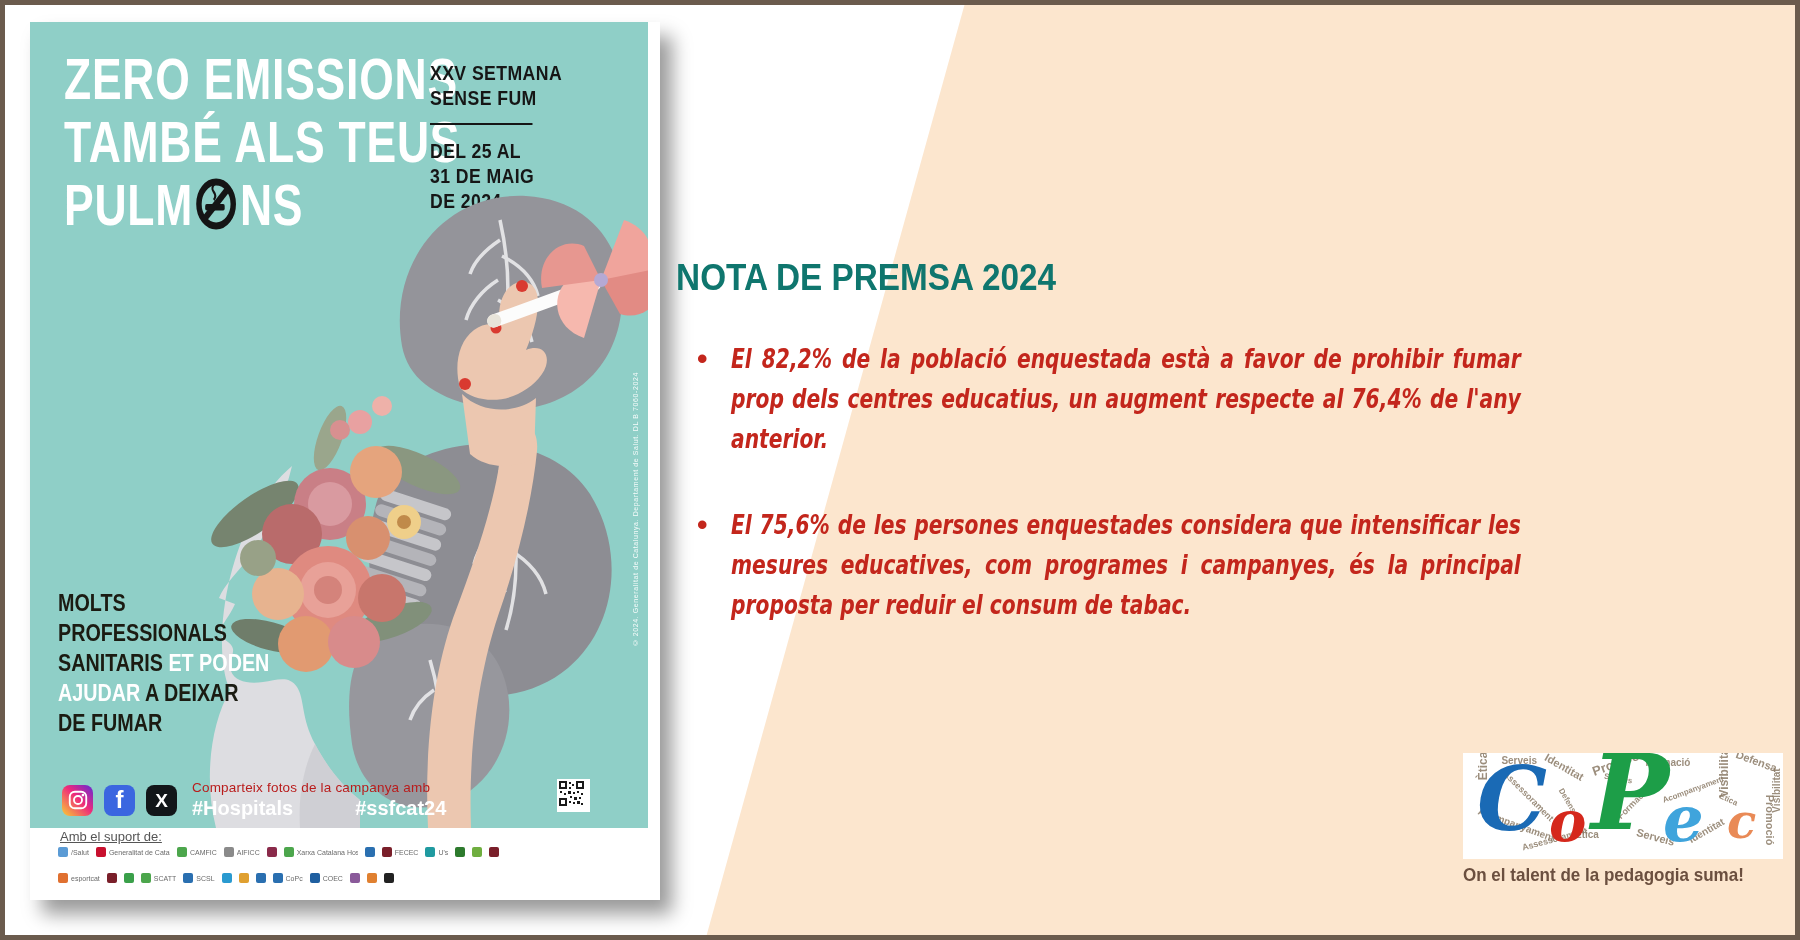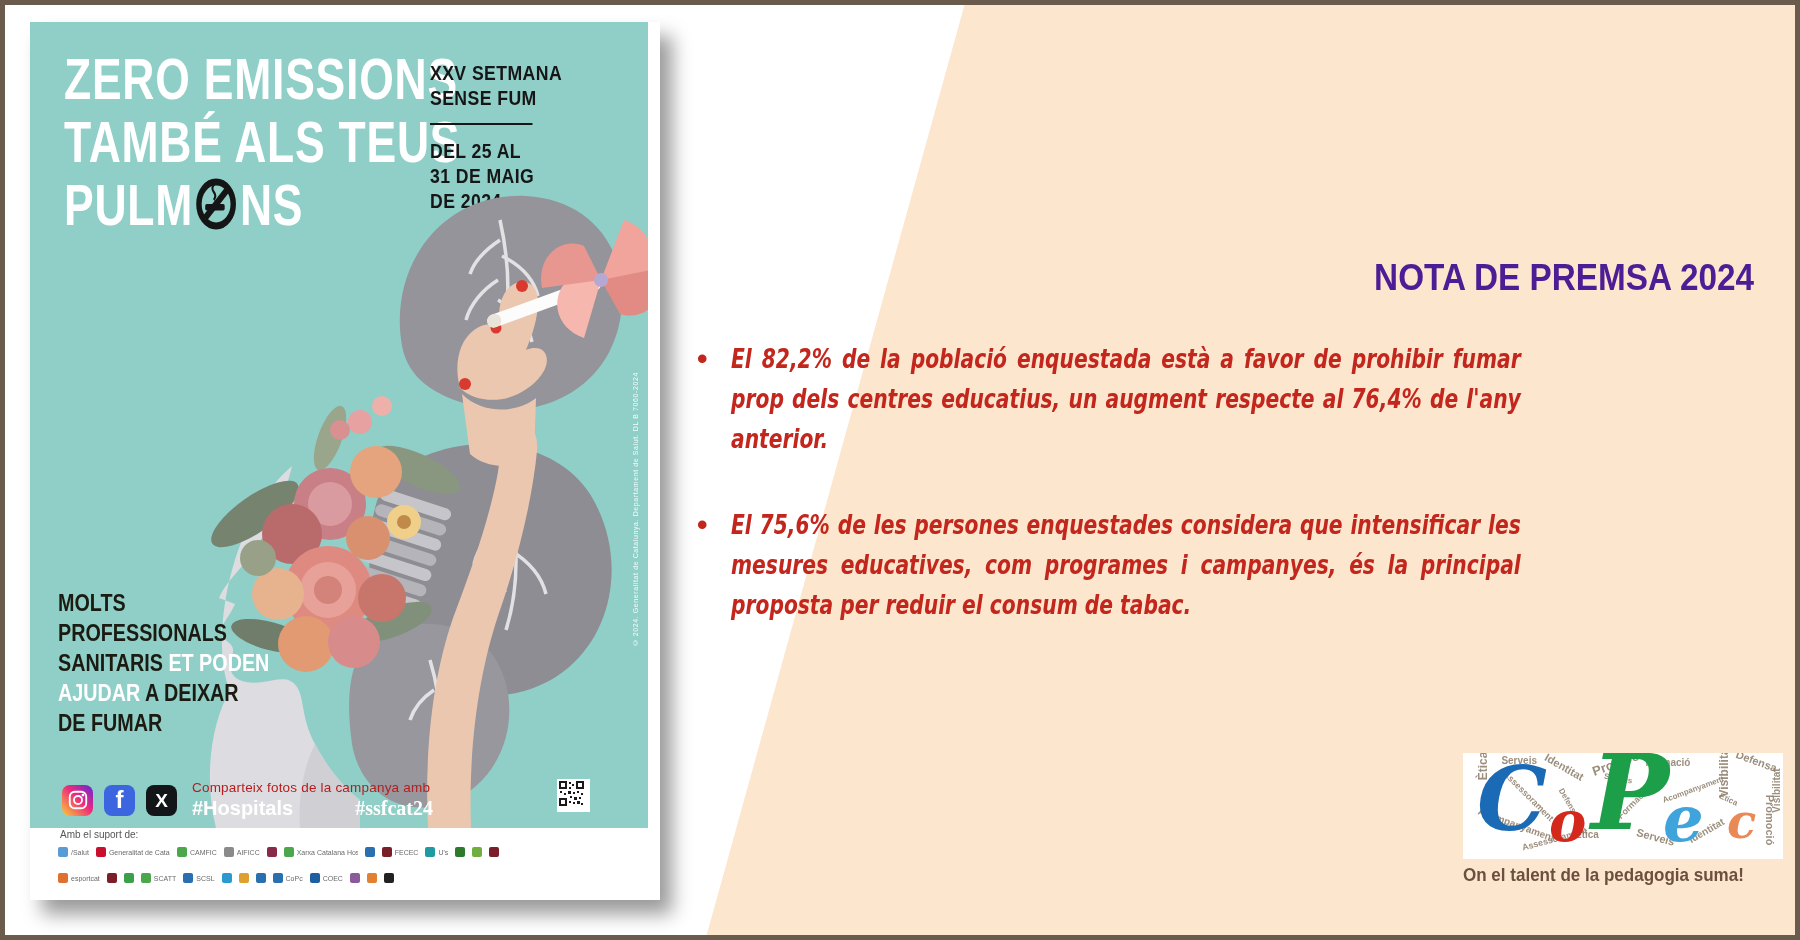--- a/index.html
+++ b/index.html
@@ -32,40 +32,40 @@
 
   .social{position:absolute;left:32px;top:758px;display:flex;align-items:center;}
   .sicon{width:31px;height:31px;border-radius:8px;margin-right:11px;position:relative;
          display:flex;align-items:center;justify-content:center;flex:0 0 31px;}
   .sicon.ig{background:linear-gradient(45deg,#f9ce34 0%,#ee2a7b 55%,#6228d7 100%);}
   .sicon.fb{background:#3b66e0;color:#fff;font-weight:700;font-size:24px;line-height:1;}
   .sicon.xx{background:#121619;color:#fff;font-weight:700;font-size:19px;line-height:1;}
   .social-text{margin-left:4px;color:#ffffff;}
   .share-line{font-size:13.5px;color:#b91c1c;font-weight:400;letter-spacing:0.2px;}
   .hash-line{font-size:20px;font-weight:700;margin-top:2px;}
-  .hash2{margin-left:62px;font-family:Liberation Serif, serif;}
+  .hash2{margin-left:62px;}
   .qr{position:absolute;left:527px;top:757px;width:29px;height:29px;background:#fff;padding:2px;}
 
   .credit{position:absolute;right:9px;top:350px;writing-mode:vertical-rl;transform:rotate(180deg);
           font-size:7px;color:rgba(255,255,255,0.92);letter-spacing:0.6px;}
 
-  .support{position:absolute;left:30px;top:1px;font-size:10px;color:#555;}
+  .support{position:absolute;left:30px;top:1px;font-size:13px;color:#555;text-decoration:underline;}
   .logo-row{position:absolute;left:28px;display:flex;gap:7px;align-items:center;width:578px;overflow:hidden;}
   .logo-row.r1{top:19px;}
   .logo-row.r2{top:45px;}
   .chip{display:flex;align-items:center;gap:3px;flex:0 0 auto;max-width:74px;overflow:hidden;}
   .chip .dot{width:10px;height:10px;border-radius:2px;flex:0 0 10px;}
   .chip .lbl{font-size:7px;color:#6a6a6a;white-space:nowrap;overflow:hidden;}
 
   
   .press-title{position:absolute;left:650px;top:42px;width:1120px;text-align:center;
                color:#F0874C;font-weight:800;font-size:49px;line-height:60px;}
   .press-title .tline{display:block;transform:scaleX(0.84);transform-origin:center top;white-space:nowrap;}
-  .press-subtitle{position:absolute;left:650px;top:252px;width:1120px;text-align:right;
-                  color:#4c1d95;font-weight:700;font-size:37px;}
+  .press-subtitle{position:absolute;left:650px;top:252px;width:1120px;text-align:left;
+                  color:#0f766e;font-weight:700;font-size:37px;}
   .press-subtitle .tline{display:inline-block;transform:scaleX(0.9);transform-origin:center top;white-space:nowrap;}
 
   .bullets{position:absolute;left:692px;top:334px;width:830px;}
   .bullet-row{display:flex;margin-bottom:46px;}
   .bullet-dot{color:#C3261C;font-size:30px;line-height:40px;width:34px;flex:0 0 34px;font-weight:700;}
   .bullet-parawrap{width:790px;overflow:visible;}
   .bullet-para{margin:0;width:1053px;transform:scaleX(0.75);transform-origin:left top;
                font-family:"DejaVu Sans",sans-serif;font-style:italic;font-weight:700;
                font-size:27px;line-height:40px;color:#C3261C;text-align:justify;}
 

